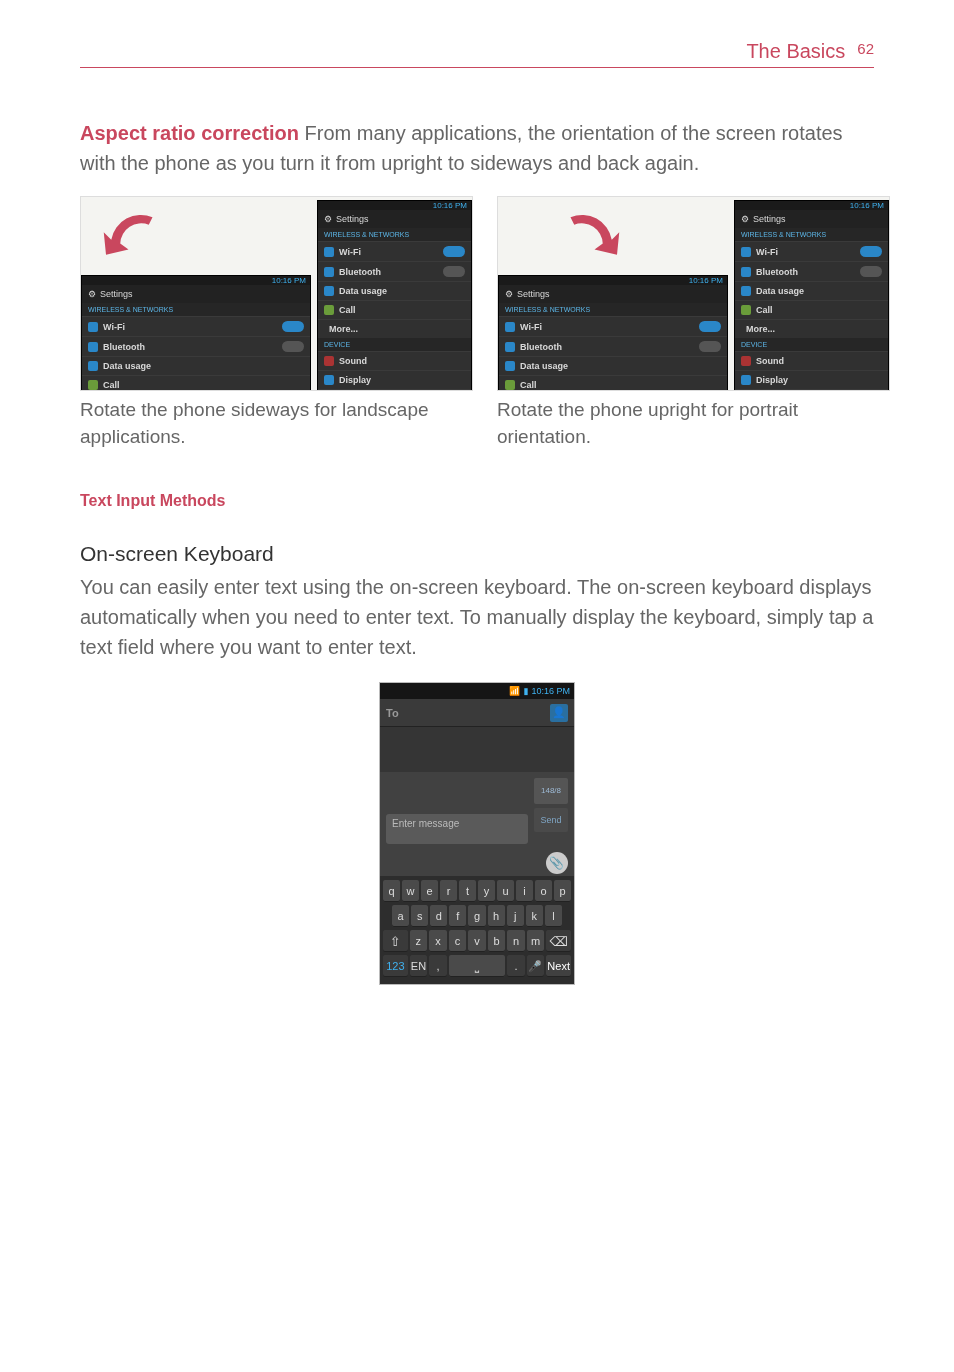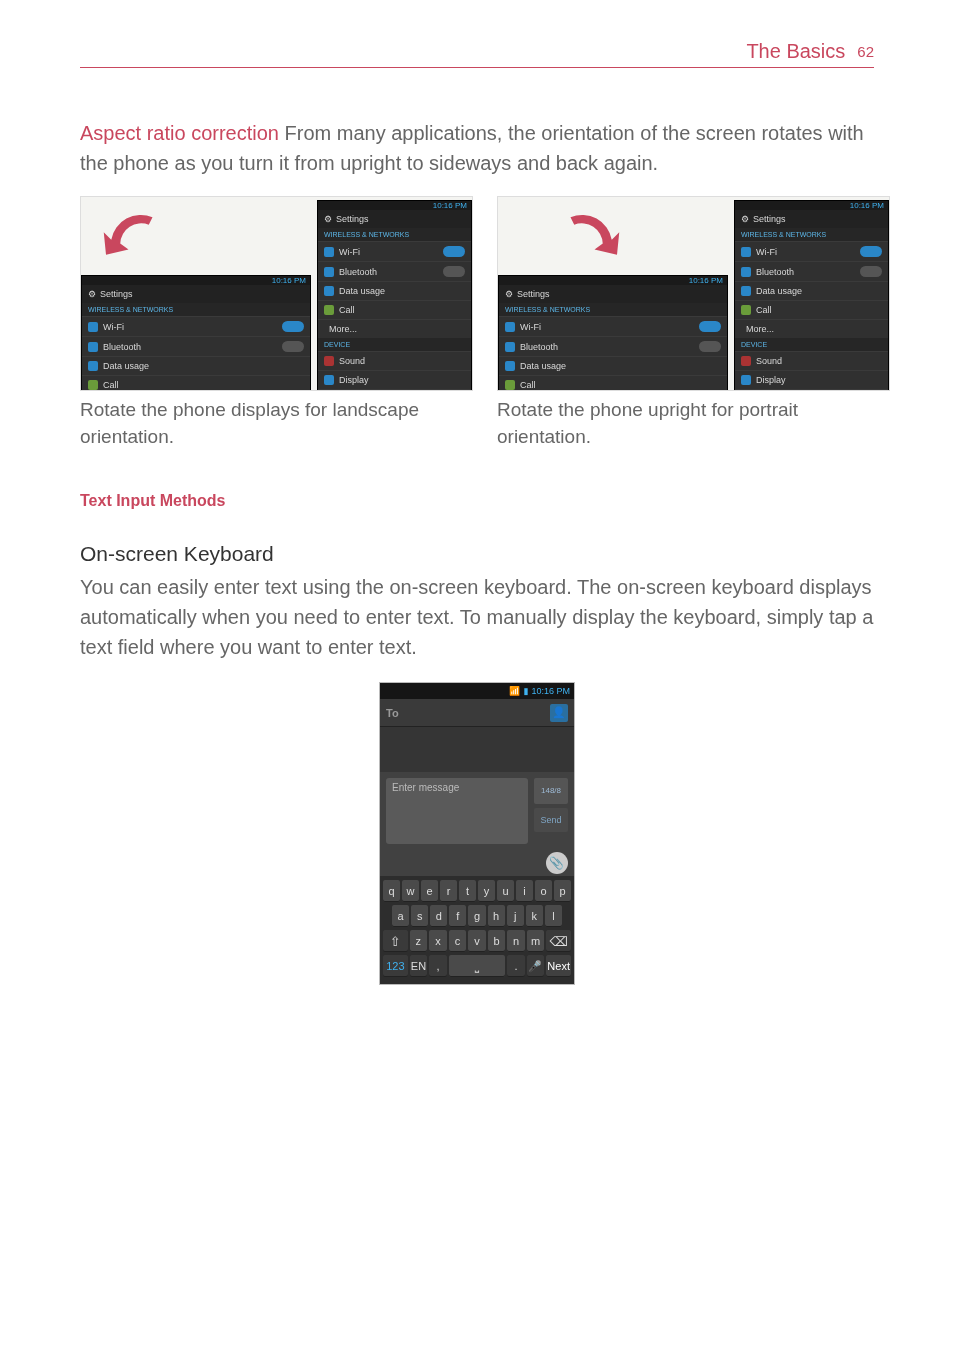--- a/index.html
+++ b/index.html
@@ -16,21 +16,21 @@
     .page {
       padding: 40px 80px 60px 80px;
     }
     .header-line {
       border-bottom: 1px solid #c9475e;
       margin-bottom: 6px;
     }
     .header-row {
       display: flex;
       justify-content: flex-end;
-      align-items: center;
+      align-items: flex-start;
       padding-bottom: 4px;
     }
     .section-name {
       color: #c9475e;
       font-size: 20px;
       font-weight: 300;
       margin-right: 12px;
     }
     .page-num {
       color: #c9475e;
@@ -38,21 +38,21 @@
     }
     .body-text {
       margin-top: 50px;
       font-size: 20px;
       line-height: 1.5;
       color: #666;
       font-weight: 300;
     }
     .accent {
       color: #c9475e;
-      font-weight: 400;
+      font-weight: 700;
       margin-top: 14px;
     }
     .figure-row {
       display: flex;
       gap: 24px;
       margin-top: 18px;
       align-items: flex-end;
     }
     .figure-block {
       flex: 1;
@@ -128,20 +128,21 @@
       color: #5cb5e6;
       background:#262626;
     }
     .mini-row {
       padding: 4px 6px;
       border-top: 1px solid #3a3a3a;
       display: flex;
       align-items: center;
       gap: 5px;
       background: #303030;
+      font-weight: bold;
     }
     .mini-row.on .toggle {
       width: 22px;height:11px;border-radius:6px;background:#2a87c8;margin-left:auto;position:relative;
     }
     .mini-row.off .toggle {
       width: 22px;height:11px;border-radius:6px;background:#555;margin-left:auto;position:relative;
     }
     .ico {width:10px;height:10px;display:inline-block;}
     .ico.wifi{background:#2a87c8;border-radius:2px;}
     .ico.bt{background:#2a87c8;border-radius:2px;}
@@ -241,20 +242,21 @@
       gap:6px;
     }
     .msg-box {
       flex: 1;
       background: #5a5a5a;
       border-radius: 3px;
       padding: 4px 6px;
       color: #bbb;
       font-size: 10px;
       position:relative;
+      margin-top:36px;
     }
     .msg-side{
       width:34px;display:flex;flex-direction:column;gap:4px;
     }
     .char-count{
       background:#555;height:26px;border-radius:2px;font-size:8px;color:#9db9d4;display:flex;align-items:center;justify-content:center;text-align:center;line-height:1.1;
     }
     .send-btn{
       background:#4a4a4a;height:24px;border-radius:2px;color:#7fa5c4;font-size:9px;display:flex;align-items:center;justify-content:center;
     }
@@ -384,21 +386,21 @@
                 <span>Sound</span>
               </div>
             <div class="mini-row">
                 <span class="ico disp"></span>
                 <span>Display</span>
               </div>
             <div class="mini-row"></div>
           </div>
         </div>
       </div>
-      <div class="caption">Rotate the phone displays for landscape orientation.</div>
+      <div class="caption">Rotate the phone sideways for landscape applications.</div>
     </div>
 
     <div class="figure-block">
       <div class="shot-row">
         <div class="arrow-holder right-pos">
           <svg viewBox="0 0 100 80" width="80" height="60">
             <path d="M20 15 A40 40 0 0 1 75 45 L85 35 L82 65 L52 58 L63 50 A28 28 0 0 0 25 25 Z" fill="#c9475e"></path>
           </svg>
         </div>
         <div class="land-shot" style="margin-left:0;">

